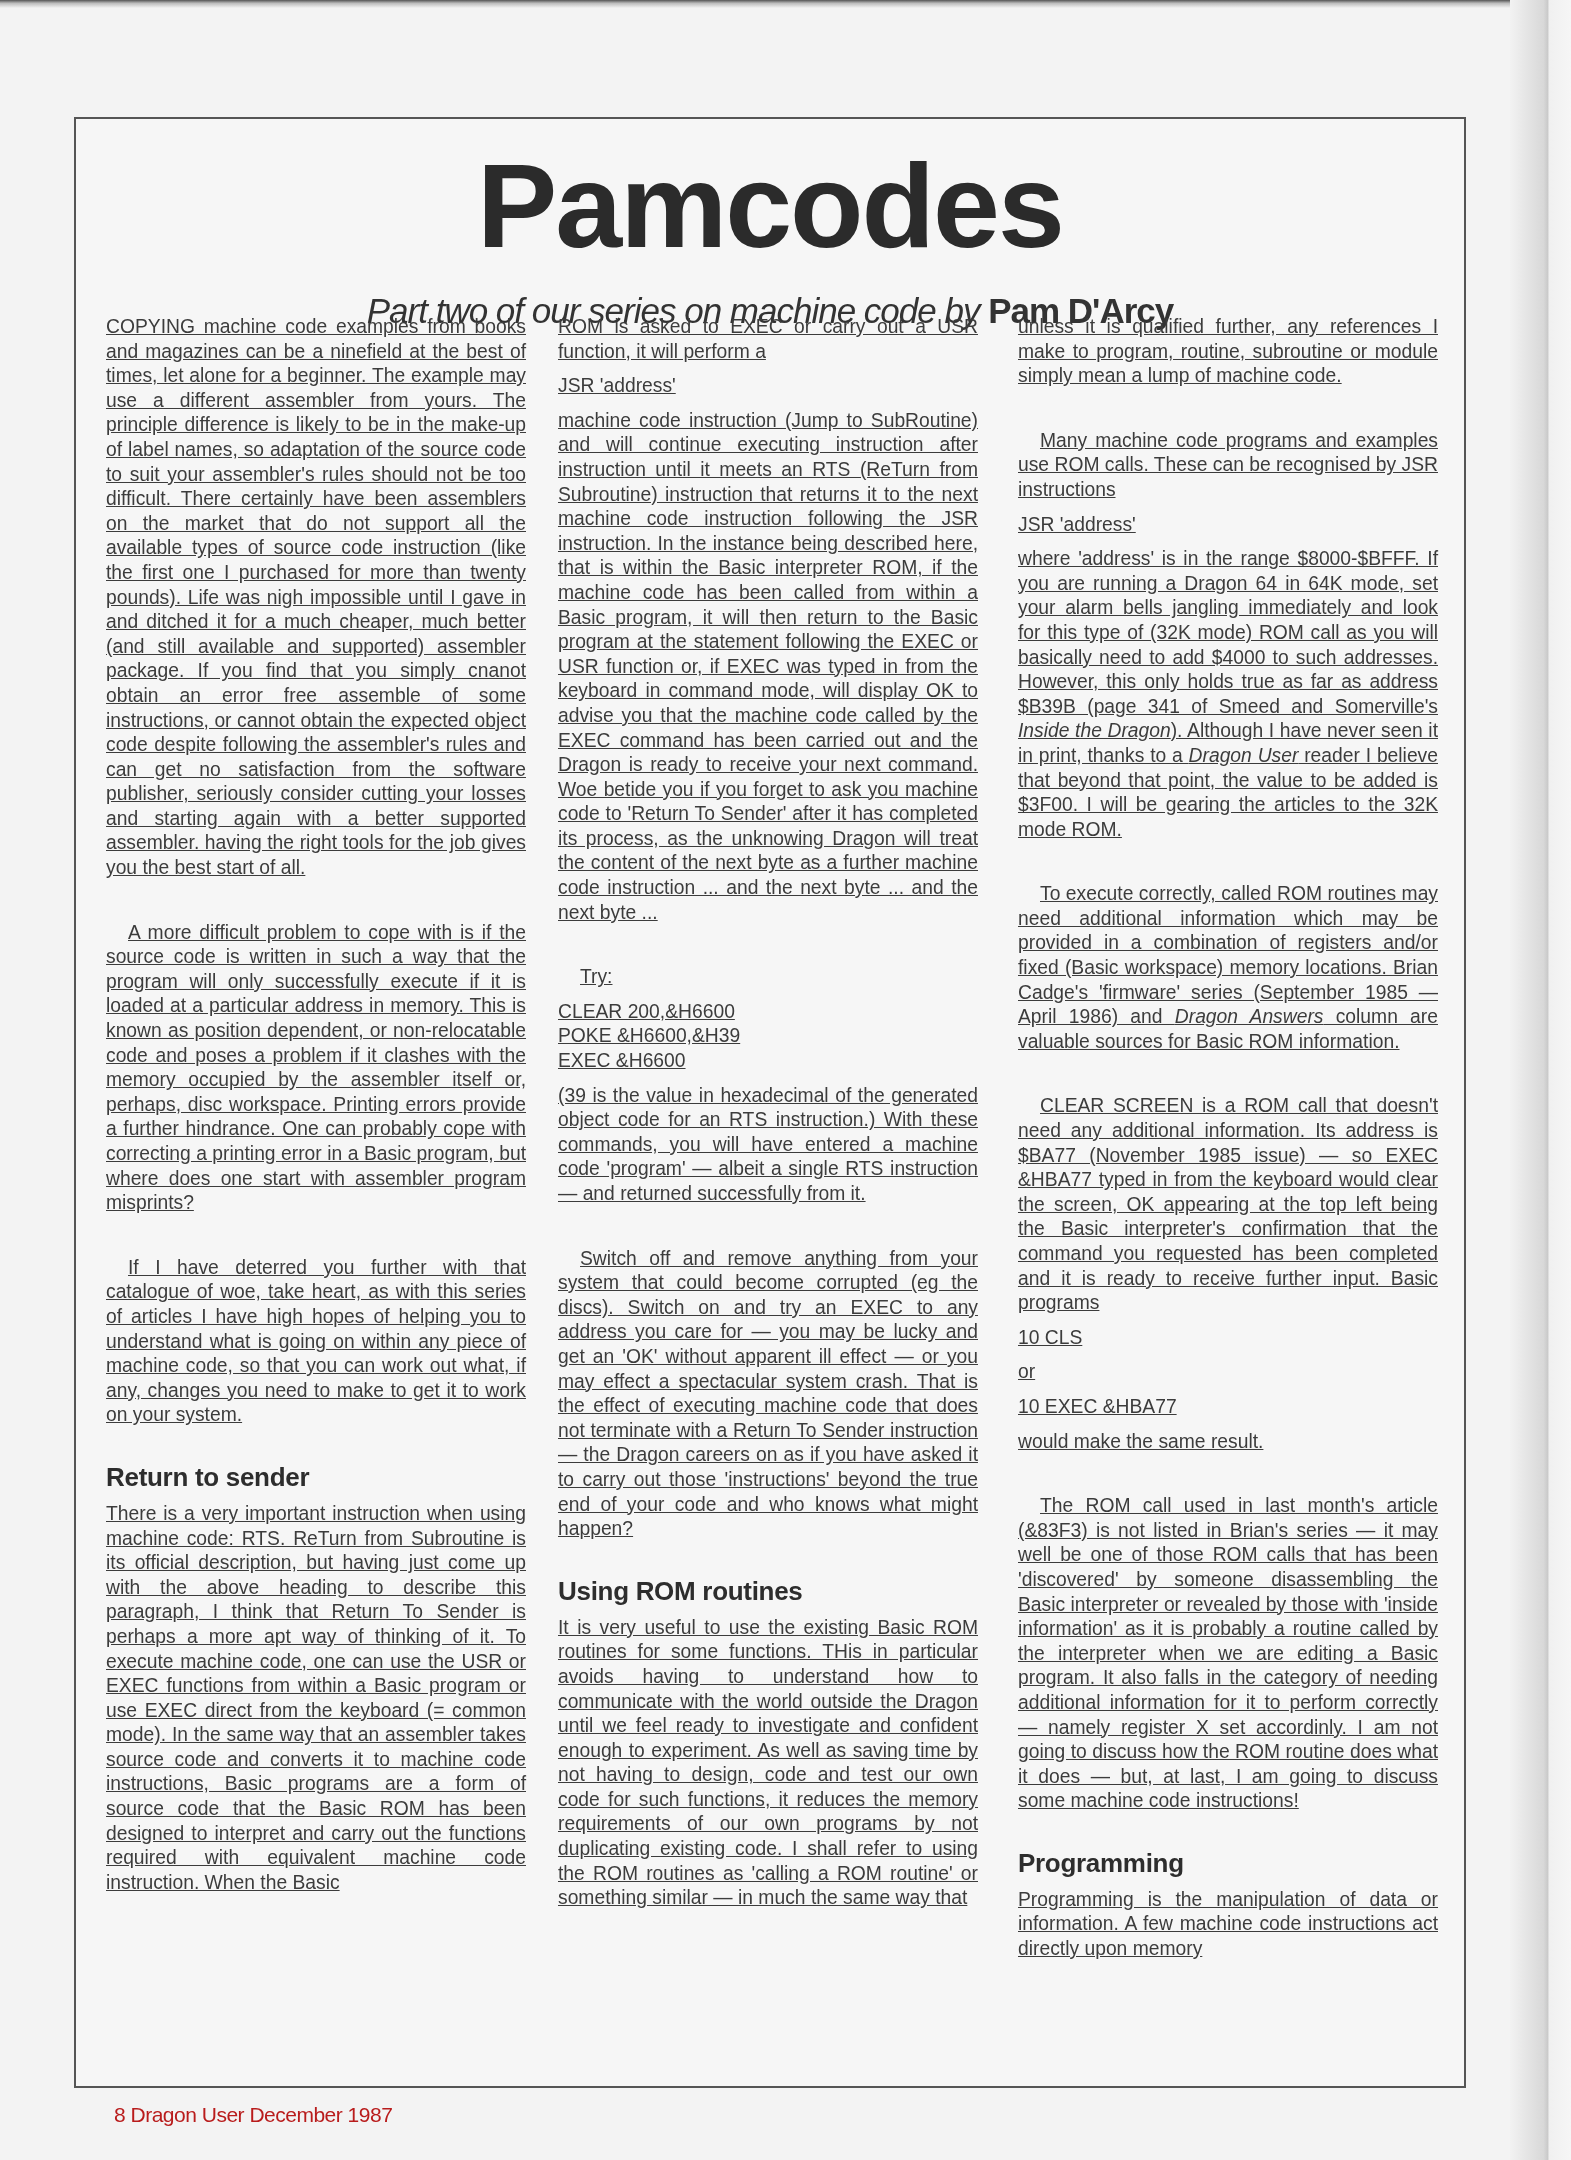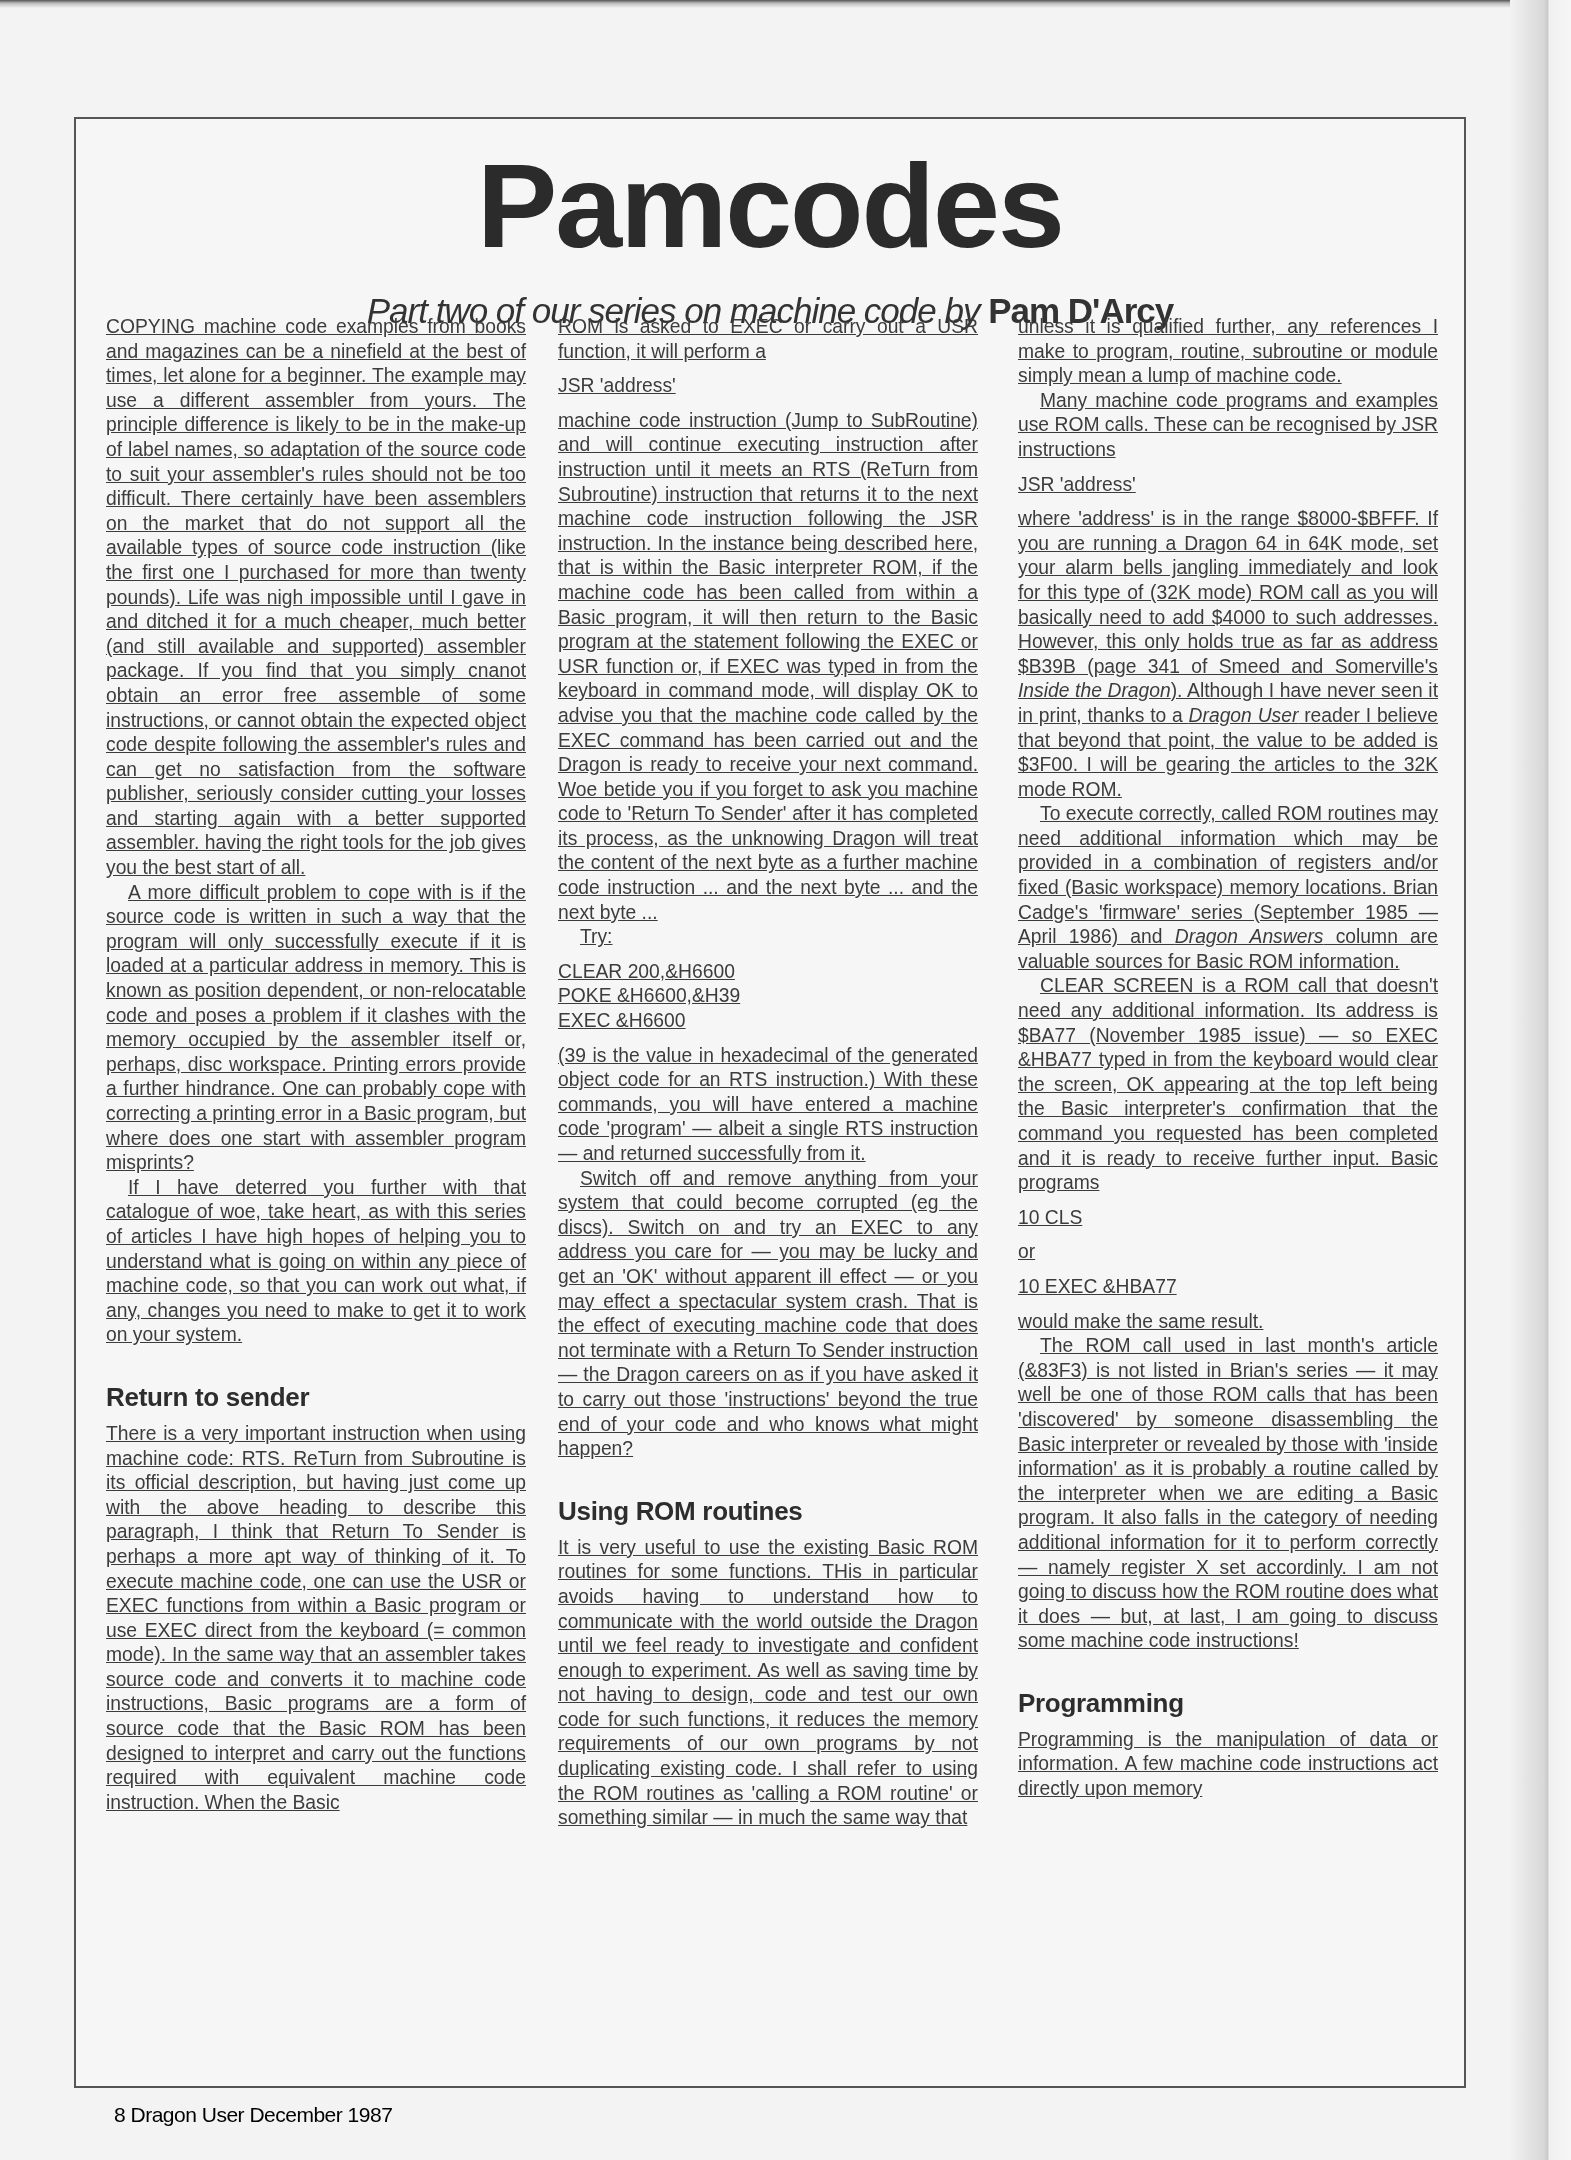--- a/index.html
+++ b/index.html
@@ -17,25 +17,25 @@
   .title{position:absolute;left:0;right:0;top:28px;text-align:center;
     font-family:"Liberation Sans",sans-serif;font-weight:bold;font-size:118px;
     letter-spacing:-2px;color:#2b2b2b;line-height:1;transform:scaleX(1.02);}
   .subtitle{position:absolute;left:0;right:0;top:172px;text-align:center;
     font-style:italic;font-size:35px;color:#333;letter-spacing:-1px;}
   .subtitle b{font-style:normal;font-weight:bold;}
   .col{position:absolute;top:196px;width:420px;
     font-size:19.3px;line-height:24.6px;text-align:justify;color:#3c3c3c;}
   .c1{left:30px;} .c2{left:482px;} .c3{left:942px;}
   .col p{margin:0;text-decoration:underline;}
-  .col p.ind{text-indent:22px;}
+  .col p.ind{text-indent:22px;margin-top:40px;}
   .col .code{margin:10px 0 10px 0;text-align:left;text-decoration:underline;}
   .col h2{font-size:26px;font-weight:bold;color:#2d2d2d;margin:32px 0 8px 0;line-height:34px;letter-spacing:-0.3px;}
   .col i{font-style:italic;}
-  .footer{position:absolute;left:114px;top:2103px;font-size:21px;color:#000000;letter-spacing:-0.5px;}
+  .footer{position:absolute;left:114px;top:2103px;font-size:21px;color:#b91c1c;letter-spacing:-0.5px;}
 </style>
 </head>
 <body>
 
 <div class="topshadow"></div>
 <div class="gutter"></div>
 
 <div class="frame">
   <div class="title">Pamcodes</div>
   <div class="subtitle"><span>Part two of our series on machine code by </span><b>Pam D'Arcy</b></div>

